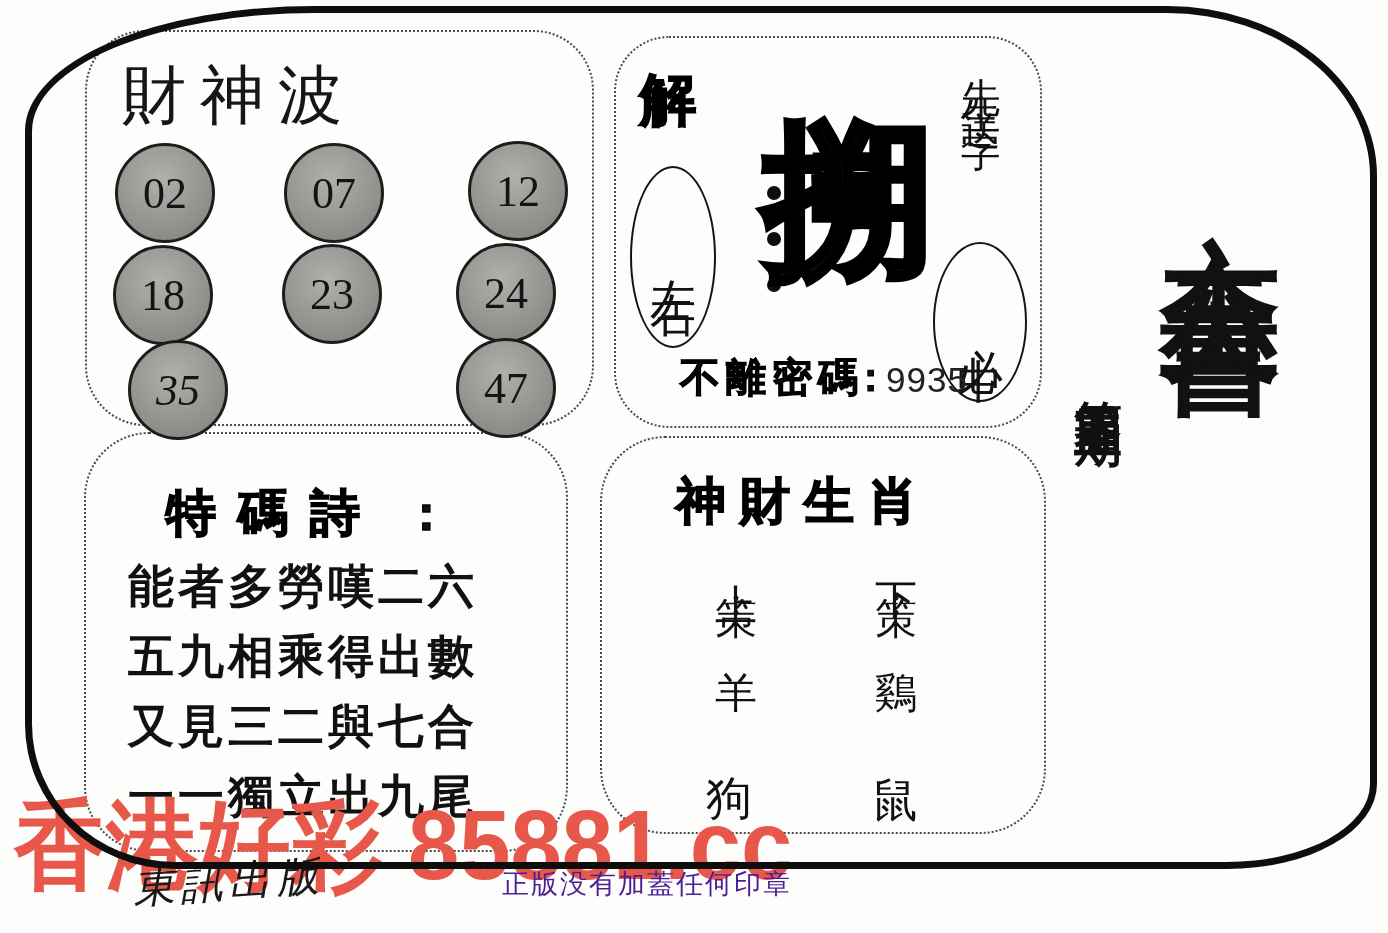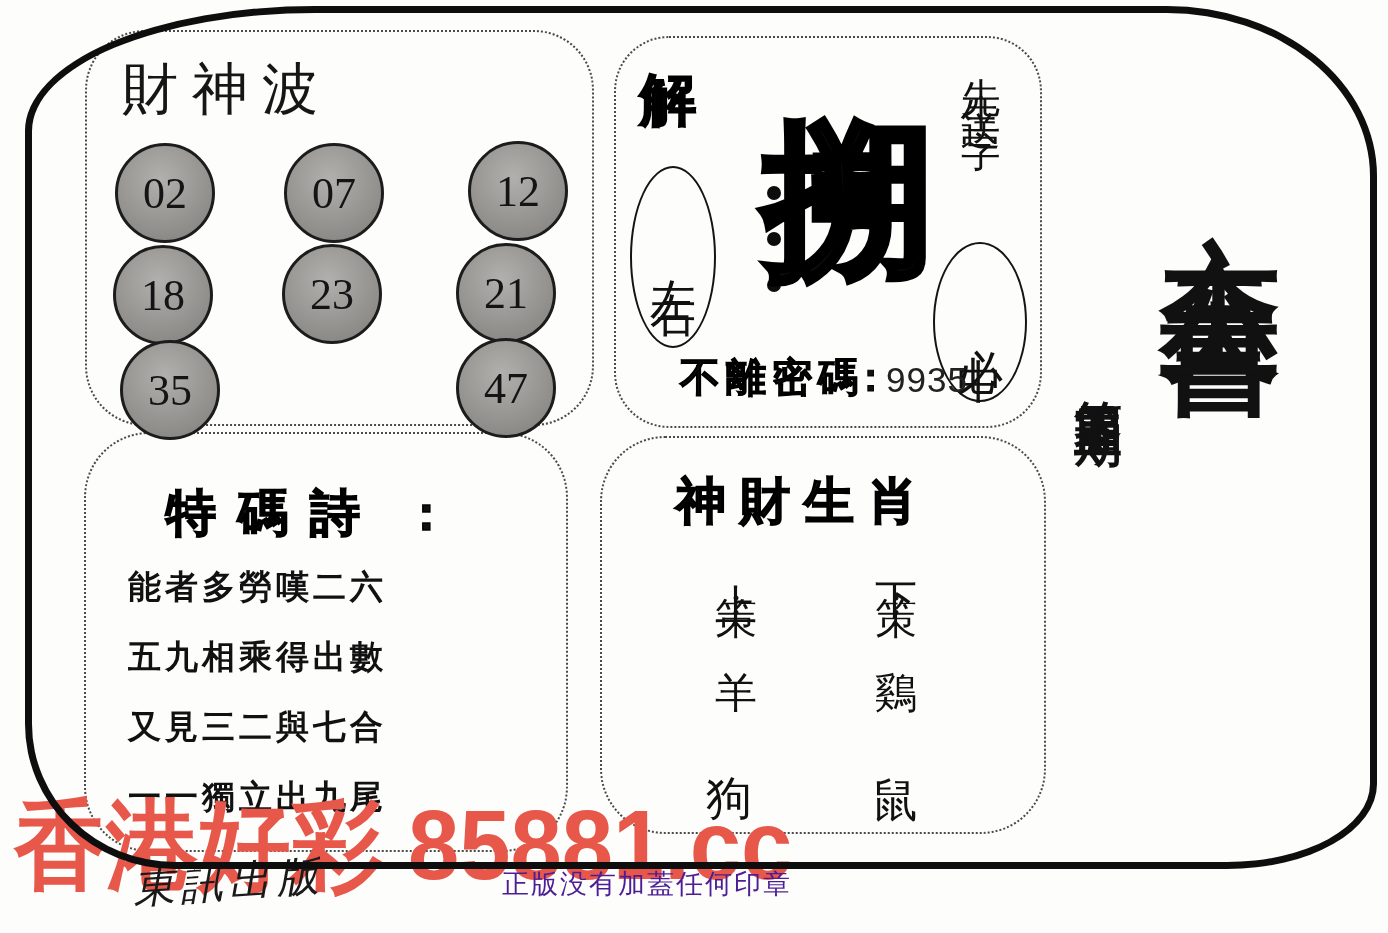--- a/index.html
+++ b/index.html
@@ -18,32 +18,32 @@
   
   .dotted-box { position:absolute; border:2px dotted #4a4a4a; z-index:1; }
   .box-fortune { left:85px;  top:30px;  width:505px; height:392px; border-radius:60px; }
   .box-hint    { left:614px; top:36px;  width:424px; height:388px; border-radius:55px; }
   .box-poem    { left:84px;  top:432px; width:480px; height:416px; border-radius:65px; }
   .box-zodiac  { left:600px; top:436px; width:442px; height:394px; border-radius:65px; }
 
   
   .fortune-title {
     position:absolute; left:122px; top:52px; z-index:2;
-    font-size:56px; letter-spacing:14px; color:#161616;
+    font-size:64px; letter-spacing:14px; color:#161616;
   }
   .ball {
     position:absolute; width:94px; height:94px; border-radius:50%;
     border:3px solid #1c1c1c; z-index:2;
     background:radial-gradient(circle at 45% 35%, #b1b0ad, #8e8d8a 70%, #7d7c79);
     display:flex; align-items:center; justify-content:center;
     font-size:44px; color:#141414;
   }
   .b1 { left:115px; top:143px; } .b2 { left:284px; top:143px; } .b3 { left:468px; top:141px;font-family:Liberation Serif, serif; }
   .b4 { left:113px; top:245px; } .b5 { left:282px; top:244px; } .b6 { left:456px; top:243px; }
-  .b7 { left:120px; top:340px; } .b8 { left:280px; top:340px; } .b9 { left:456px; top:338px; }
+  .b7 { left:128px; top:340px;font-style:italic; } .b8 { left:280px; top:340px; } .b9 { left:456px; top:338px; }
 
   
   .heavy { font-family:"Liberation Sans", sans-serif; font-weight:900; }
   .jie {
     position:absolute; left:640px; top:72px; z-index:2;
     font-size:56px; -webkit-text-stroke:2px #000; line-height:1;
   }
   .oval {
     position:absolute; border:2.5px solid #141414; border-radius:50%;
     display:flex; align-items:center; justify-content:center; z-index:2;
@@ -82,21 +82,21 @@
     font-size:48px; font-weight:700; letter-spacing:5px; line-height:1;
   }
 
   
   .poem-title {
     position:absolute; left:166px; top:480px; z-index:2;
     font-size:50px; letter-spacing:22px; -webkit-text-stroke:1.5px #000; white-space:nowrap;
   }
   .poem-lines {
     position:absolute; left:128px; top:552px; z-index:2;
-    font-size:33px; font-weight:700; line-height:70px; letter-spacing:4px; white-space:nowrap;
+    font-size:46px; font-weight:700; line-height:70px; letter-spacing:4px; white-space:nowrap;
   }
 
   
   .zodiac-title {
     position:absolute; left:676px; top:468px; z-index:2;
     font-size:50px; letter-spacing:14px; -webkit-text-stroke:1.5px #000; white-space:nowrap;
   }
   .zodiac-col { position:absolute; z-index:2; font-size:42px; letter-spacing:14px; }
   .col-upper  { left:708px; top:550px; }
   .col-lower  { left:868px; top:550px; }
@@ -130,21 +130,21 @@
   <div class="dotted-box box-hint"></div>
   <div class="dotted-box box-poem"></div>
   <div class="dotted-box box-zodiac"></div>
 
   <div class="fortune-title">財神波</div>
   <div class="ball b1">02</div>
   <div class="ball b2">07</div>
   <div class="ball b3">12</div>
   <div class="ball b4">18</div>
   <div class="ball b5">23</div>
-  <div class="ball b6">21</div>
+  <div class="ball b6">24</div>
   <div class="ball b7">35</div>
   <div class="ball b9">47</div>
 
   <div class="jie heavy">解</div>
   <div class="oval oval-leftright">
     <span class="v-text">左右</span>
   </div>
   <div class="ink-dots">
       <div></div>
       <div></div>

